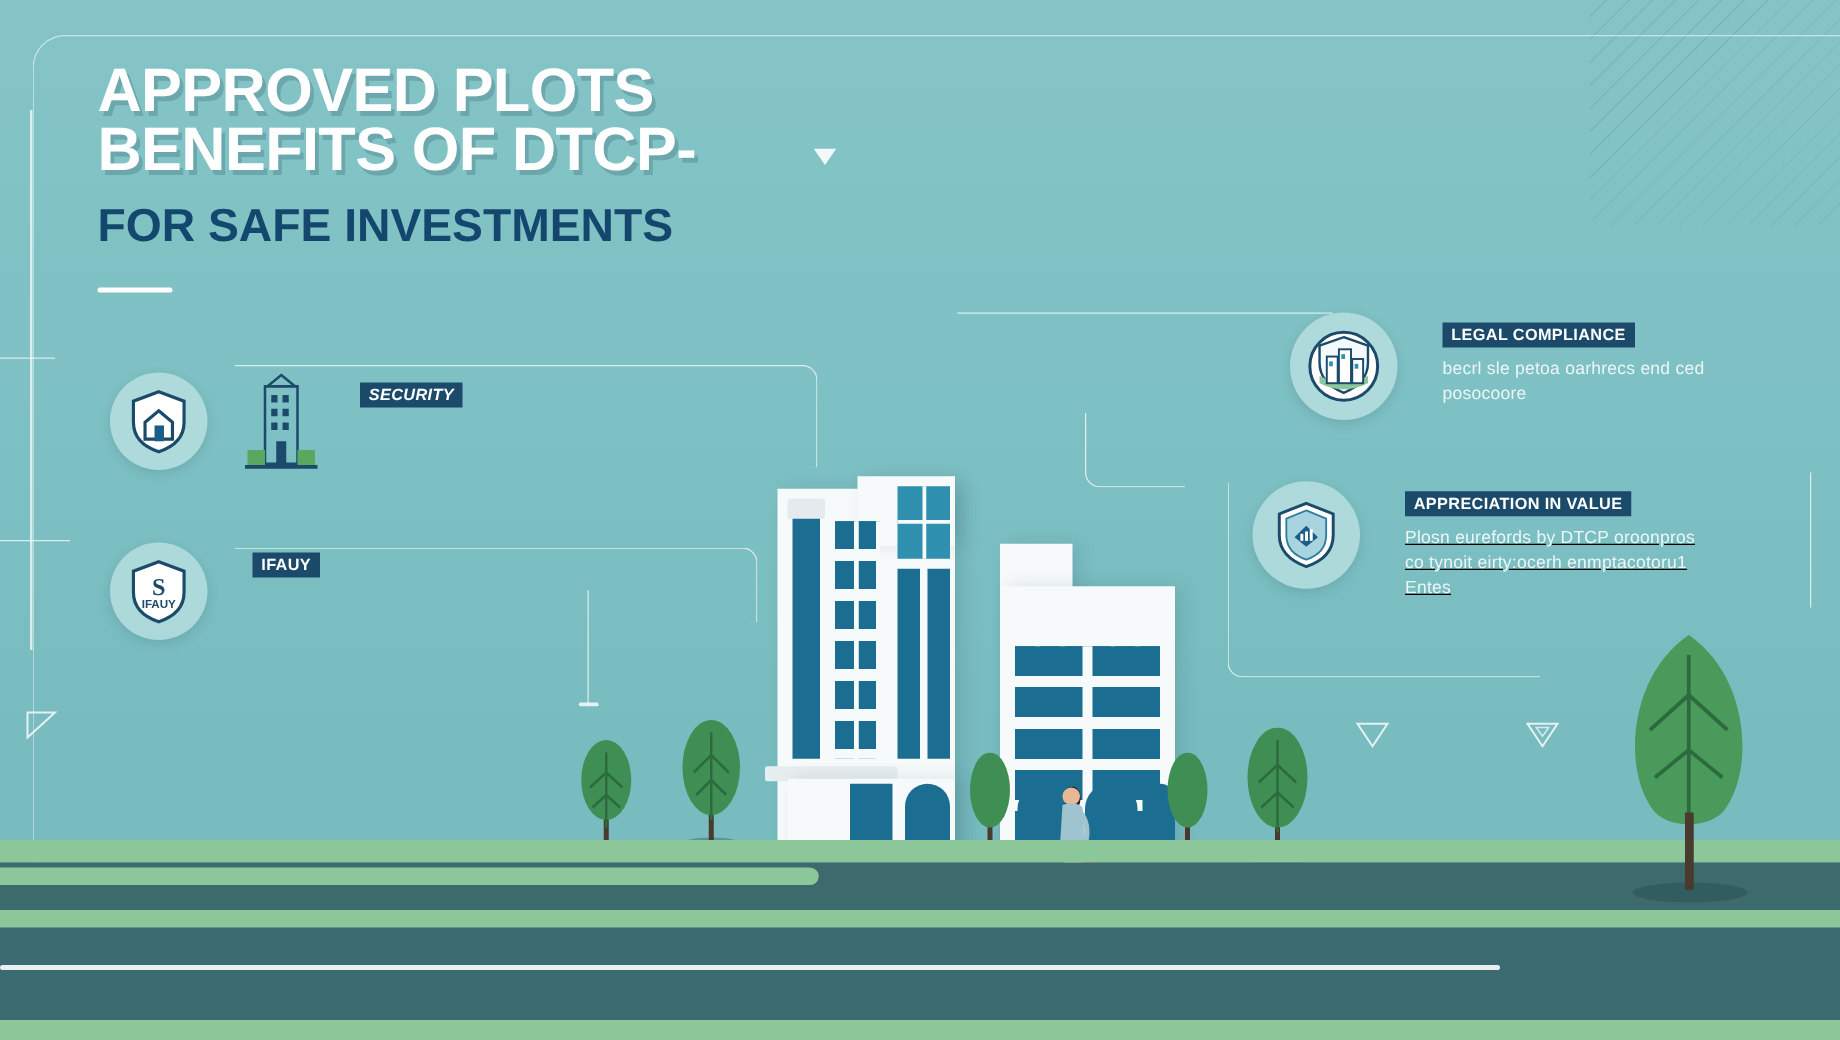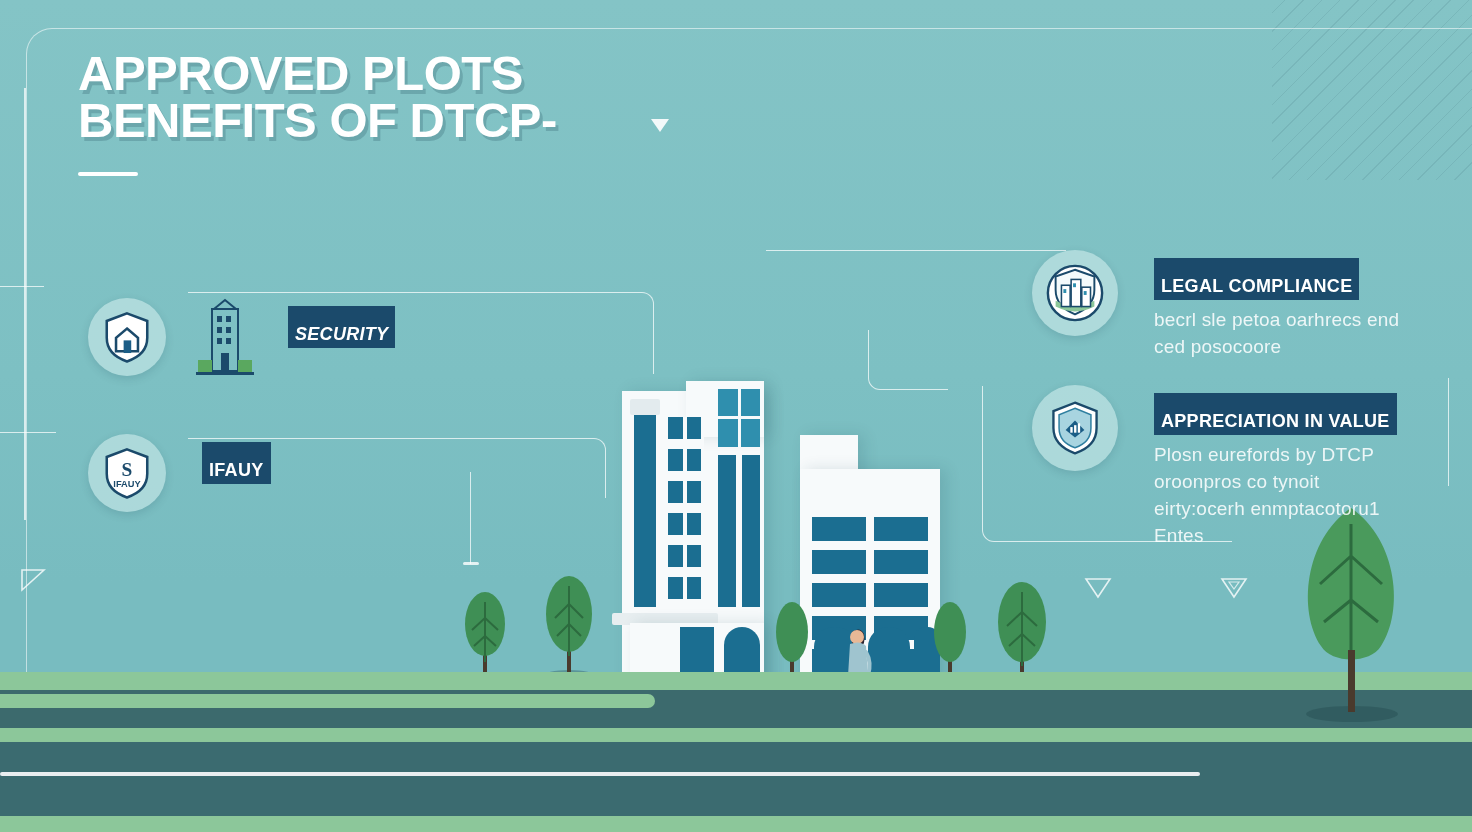--- a/index.html
+++ b/index.html
@@ -44,23 +44,23 @@
   
   .callout { position:absolute; display:flex; align-items:flex-start; gap:14px; }
   .badge-circle { width:78px; height:78px; border-radius:50%;
         background:rgba(214,238,238,.55);
         box-shadow:0 3px 9px rgba(30,70,85,.16);
         display:flex; align-items:center; justify-content:center; flex:0 0 78px; }
   .badge-circle svg { width:54px; height:54px; display:block; }
 
   .c-text { padding-top:8px; }
   .c-head { display:inline-block; background:#1b4a6b; color:#ffffff;
-            font-size:18px; font-weight:bold; letter-spacing:.3px;
-            padding:18px 7px 3px; }
-  .c-body { margin-top:7px; font-size:19px; line-height:1.42;
+            font-size:13px; font-weight:bold; letter-spacing:.3px;
+            padding:2px 7px 3px; }
+  .c-body { margin-top:7px; font-size:14px; line-height:1.42;
             color:rgba(255,255,255,.86); max-width:250px;
             filter:blur(.35px); letter-spacing:.2px; }
 
   
   .mini-bldg { position:absolute; left:192px; top:296px; width:66px; height:86px; }
 
   
   .tri-solid { position:absolute; width:0; height:0;
       border-left:9px solid transparent; border-right:9px solid transparent;
       border-top:13px solid rgba(255,255,255,.9); }
@@ -101,20 +101,21 @@
 <div id="canvas">
 
   <div class="hatch"></div>
 
   <div class="frame"></div>
   <div class="vline"></div>
 
   <div class="title-wrap">
     <div class="t1">APPROVED PLOTS</div>
     <div class="t1">BENEFITS OF DTCP-</div>
+    <div class="t2">FOR SAFE INVESTMENTS</div>
     <div class="rule"></div>
   </div>
 
   <div class="conn" style="left:188px; top:292px; width:466px; height:82px;
               border-top-width:1.5px; border-right-width:1.5px;
               border-top-right-radius:12px;"></div>
 
   <div class="conn" style="left:188px; top:438px; width:418px; height:60px;
               border-top-width:1.5px; border-right-width:1.5px;
               border-top-right-radius:12px;"></div>
@@ -310,21 +311,21 @@
             <rect x="41" y="30" width="3" height="4"></rect>
           </g>
       </svg>
     </div>
     <div class="c-text" style="margin-left:22px;">
       <div class="c-head">LEGAL COMPLIANCE</div>
       <div class="c-body">becrl sle petoa oarhrecs end ced posocoore</div>
     </div>
   </div>
 
-  <div class="callout" style="left:1032px; top:385px; width:420px;">
+  <div class="callout" style="left:1002px; top:385px; width:420px;text-decoration:underline;">
     <div class="badge-circle" style="width:86px;height:86px;flex:0 0 86px;">
       <svg viewBox="0 0 64 64" style="width:60px;height:60px;">
         <path d="M32 5 L55 14 v18 c0 15-11 23-23 27 C21 55 9 47 9 32 V14 Z" fill="#ffffff" stroke="#1b4a6b" stroke-width="2.5"></path>
         <path d="M32 11 L49 18 v14 c0 12-8 18-17 21 C23 50 15 44 15 32 V18 Z" fill="#a8d4e0" stroke="#2f7fa0" stroke-width="1.6"></path>
         <path d="M22 34 L32 24 L42 34 L32 42 Z" fill="#1b5d86"></path>
         <g fill="#ffffff">
           <rect x="27" y="31" width="2.5" height="6"></rect>
           <rect x="31" y="29" width="2.5" height="8"></rect>
           <rect x="35" y="27" width="2.5" height="10"></rect>
         </g>

